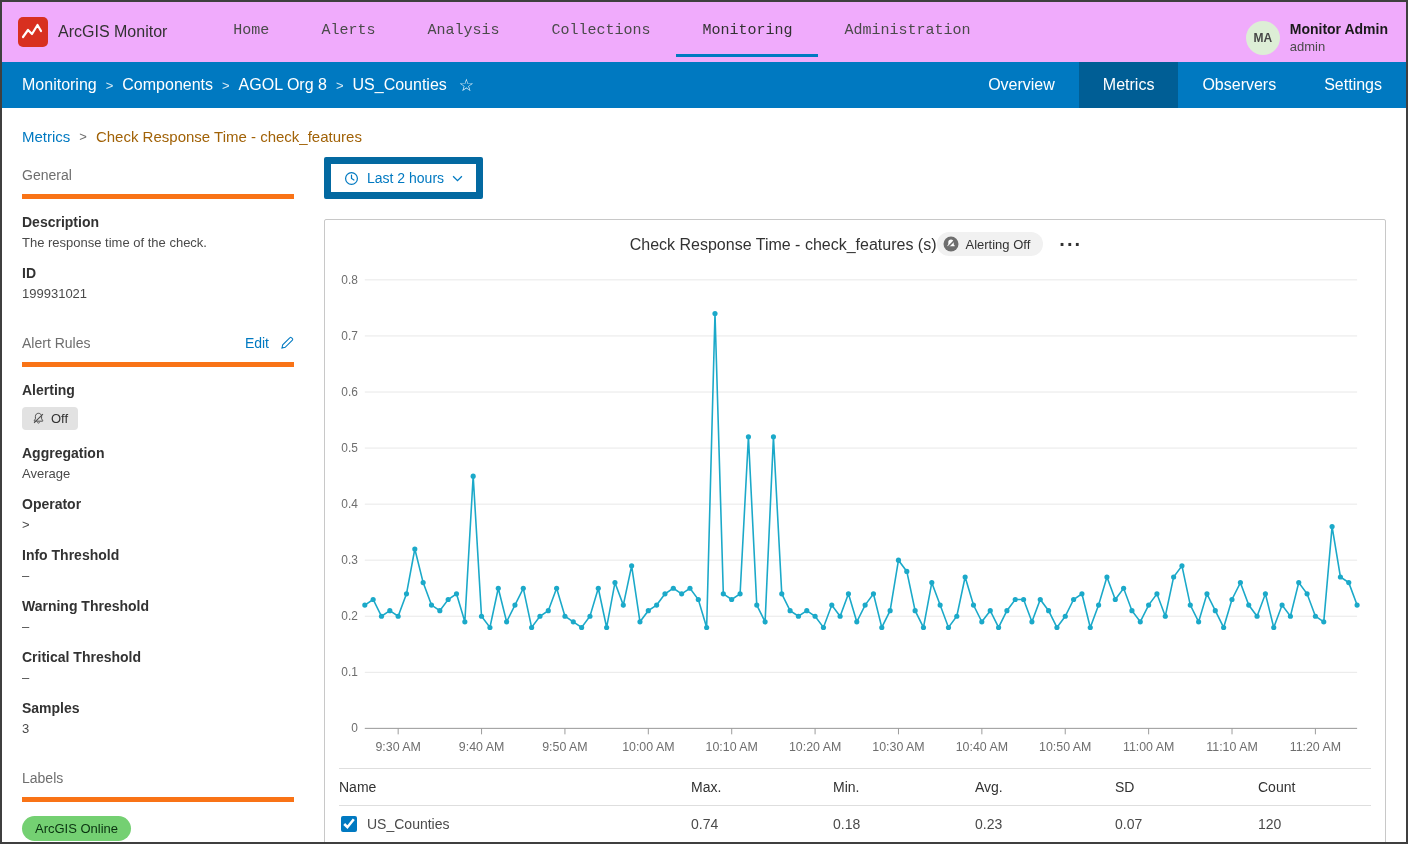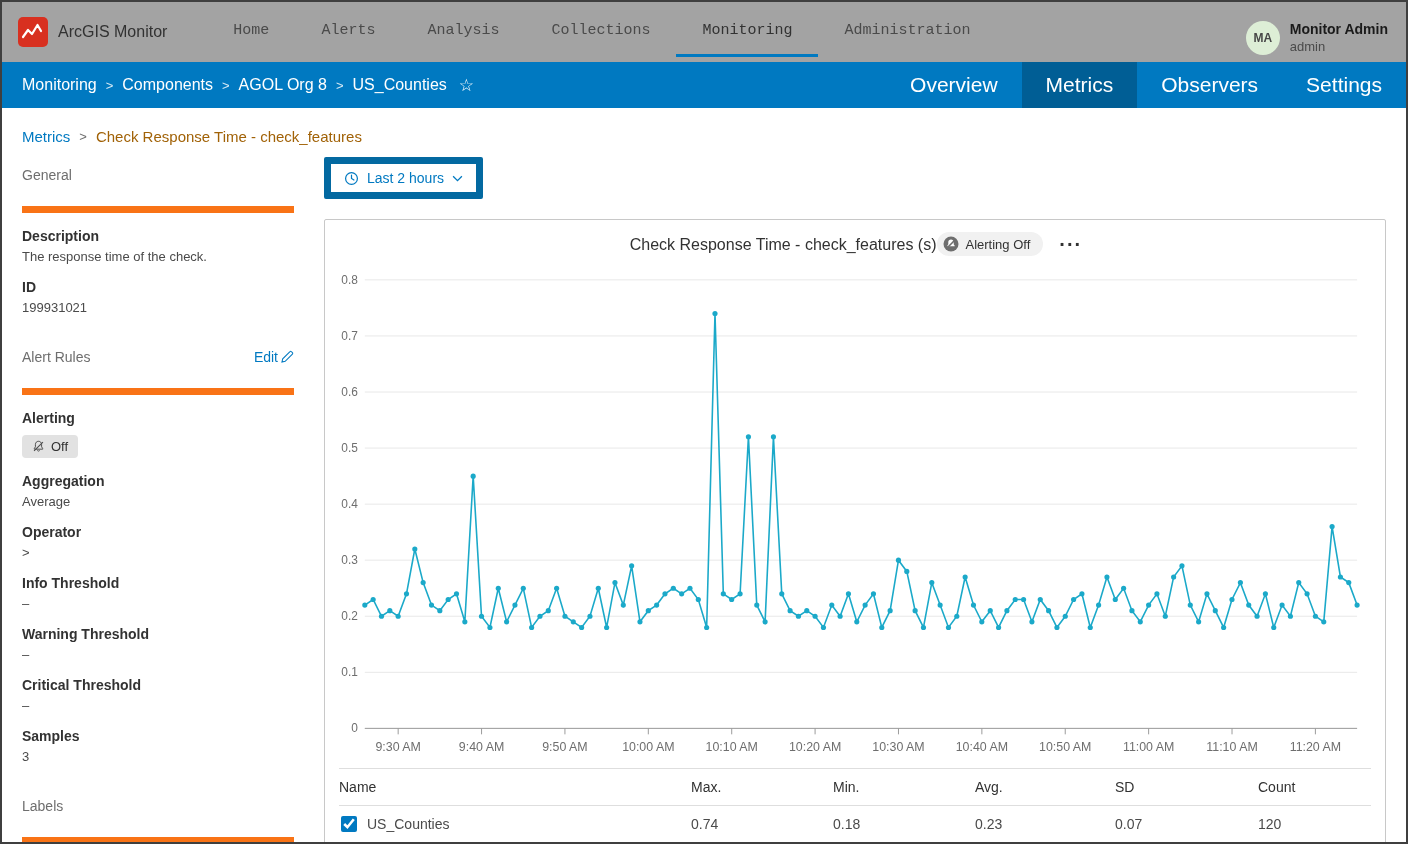--- a/index.html
+++ b/index.html
@@ -2,56 +2,56 @@
 <html><head>
 <meta charset="utf-8">
 <style>
   html,body { margin:0; padding:0; background:#ffffff; }
   .page {
     width:1408px; height:844px; box-sizing:border-box;
     border:2px solid #3f3f3f; overflow:hidden; background:#fff;
     font-family:"Liberation Sans", sans-serif; color:#4a4a4a;
   }
   
-  .topbar { height:60px; display:flex; align-items:center; padding:0 18px 0 16px; background:#a3a3a3; }
+  .topbar { height:60px; display:flex; align-items:center; padding:0 18px 0 16px; background:#f0abfc; }
   .brand { display:flex; align-items:center; gap:10px; cursor:pointer; }
   .brand-name { font-size:16px; color:#323232; }
   .mainnav { display:flex; height:50px; margin-left:40px; }
   .nav-item { padding:0 26px; line-height:47px; font-size:15px; color:#4a4a4a; border-bottom:3px solid transparent; cursor:pointer; white-space:nowrap;font-family:Liberation Mono, monospace; }
   .nav-item.active { color:#323232; border-bottom-color:#0079c1; }
   .userbox { margin-left:auto; display:flex; align-items:center; gap:10px; cursor:pointer;margin-top:12px; }
   .avatar { width:34px; height:34px; border-radius:50%; background:#ddeed6; color:#474747; font-size:12px; font-weight:bold; display:flex; align-items:center; justify-content:center; }
   .user-text { display:flex; flex-direction:column; line-height:1.3; }
   .user-name { font-weight:bold; font-size:14px; color:#1a1a1a; }
   .user-role { font-size:13px; color:#4a4a4a; }
   
   .bluebar { height:46px; background:#0079c1; display:flex; align-items:stretch; color:#fff; }
   .crumbs { display:flex; align-items:center; gap:9px; padding-left:20px; font-size:16px; }
   .crumb-item { color:#fff; cursor:pointer; white-space:nowrap; }
   .crumb-sep { opacity:.85; font-size:13px; }
   .star { font-size:17px; margin-left:3px; cursor:pointer; }
   .ctx-tabs { margin-left:auto; display:flex; }
-  .tab { padding:12px 24px; display:flex; align-items:center; font-size:21px; cursor:pointer; white-space:nowrap; }
+  .tab { padding:12px 24px; display:flex; align-items:center; font-size:16px; cursor:pointer; white-space:nowrap; }
   .tab.active { background:#005e95; }
   
   .page-crumb { padding:20px 20px 0 20px; font-size:15px; display:flex; align-items:center; gap:9px; }
   .crumb-link { color:#0079c1; cursor:pointer; }
   .pc-sep { color:#6e6e6e; font-size:13px; }
   .page-title { color:#a16207; }
   
   .body-row { display:flex; margin-top:12px; align-items:flex-start; }
   .sidebar { width:272px; margin-left:20px; flex-shrink:0; font-size:14px; }
-  .section-head { color:#6e6e6e; font-size:14px; padding:10px 0 23px; border-bottom:7px solid #f97316; display:flex; justify-content:space-between; align-items:center; margin-top:24px; }
+  .section-head { color:#6e6e6e; font-size:14px; padding:10px 0 11px; border-bottom:5px solid #f97316; display:flex; justify-content:space-between; align-items:center; margin-top:24px; }
   .section-head.first { margin-top:0; }
   .field { margin-top:15px; }
   .f-label { font-weight:bold; color:#323232; font-size:14px; }
   .f-value { color:#4a4a4a; font-size:13px; margin-top:5px; }
   .off-badge { display:inline-flex; align-items:center; gap:6px; background:#e2e2e2; border-radius:4px; padding:4px 10px; margin-top:9px; font-size:13px; color:#323232; }
   .label-pill { display:inline-block; margin-top:14px; background:#74d072; color:#0a3310; font-size:13px; padding:5px 13px; border-radius:13px; }
-  .edit-link { display:inline-flex; gap:2px; align-items:center; color:#0079c1; font-size:14px; cursor:pointer; }
+  .edit-link { display:inline-flex; gap:11px; align-items:center; color:#0079c1; font-size:14px; cursor:pointer; }
   
   .main { flex:1; padding:0 20px 0 30px; min-width:0; }
   .time-btn { display:inline-flex; align-items:center; gap:8px; border:7px solid #0369a1; background:#fff; color:#0079c1; font-size:14px; padding:6px 13px; border-radius:2px; cursor:pointer; font-family:inherit; }
   .chart-card { border:1px solid #c8c8c8; margin-top:20px; padding:12px 14px 20px; min-height:660px; border-radius:2px; }
   .card-head { display:flex; align-items:center; justify-content:center; }
   .card-head h2 { font-size:16px; font-weight:normal; color:#323232; margin:2px 0 0 2px; }
   .head-right { display:flex; align-items:center; gap:16px; }
   .alert-pill { display:inline-flex; align-items:center; gap:7px; background:#f1f1f1; border-radius:14px; padding:4px 13px 4px 6px; font-size:13px; color:#323232; }
   .ellipsis { font-size:20px; color:#323232; letter-spacing:1px; cursor:pointer; line-height:1; font-weight:bold; }
   #chart-svg { width:100%; height:auto; display:block; margin-top:8px; }

